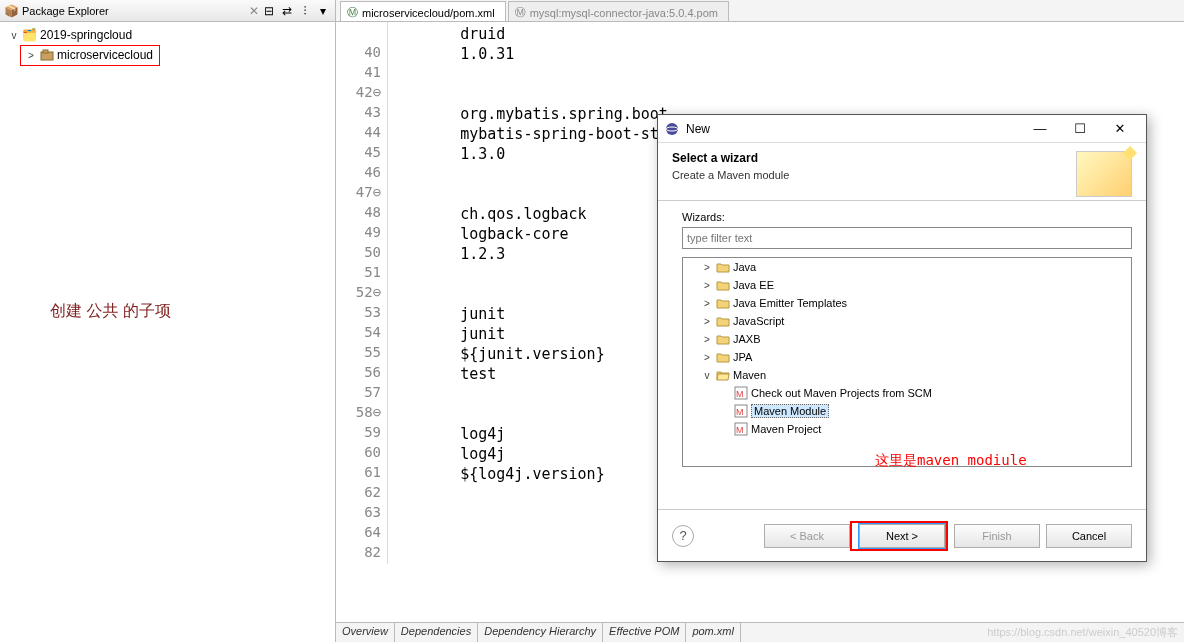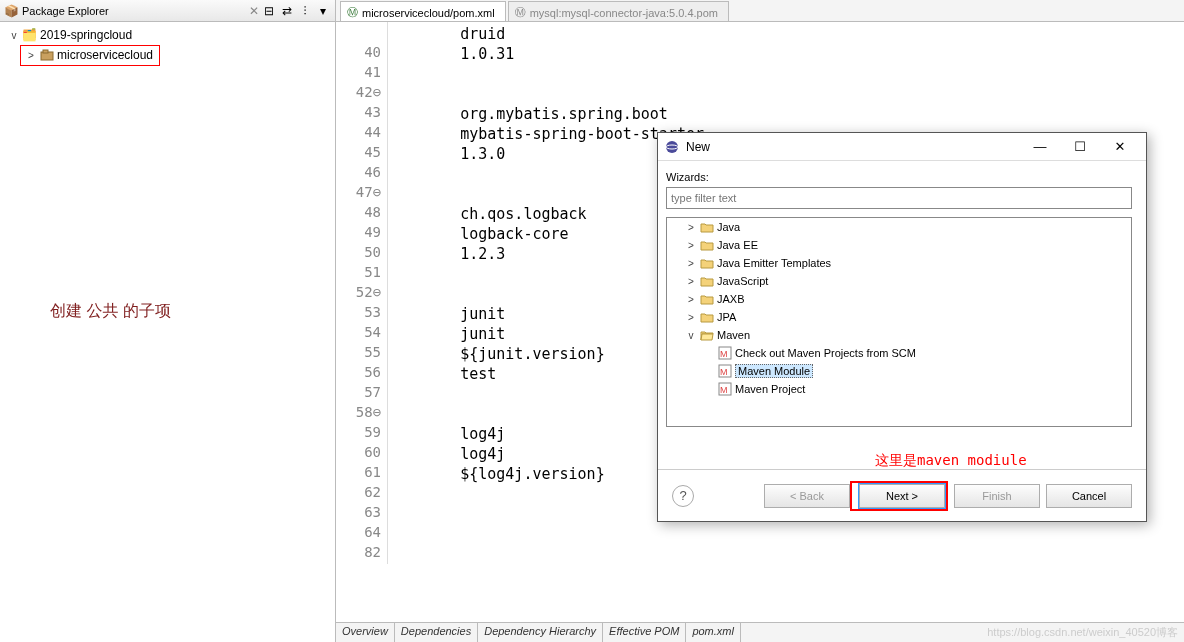--- a/index.html
+++ b/index.html
@@ -22,32 +22,32 @@
 .code { font-family: Consolas, monospace; font-size: 15px; position: absolute; left: 0; right: 0; top: 22px; bottom: 22px; overflow: hidden; }
 .gutter { position: absolute; left: 0; top: 0; width: 52px; border-right: 1px solid #ddd; background: #fff; padding-top: 2px; }
 .gutter div { height: 20px; color: #888; text-align: right; padding-right: 6px; font-size: 14px; }
 .code-body { position: absolute; left: 70px; right: 0; top: 2px; white-space: pre; color: #008080; }
 .code-body .line { height: 20px; line-height: 20px; }
 .code-body .txt { color: #000; }
 .bottom-tabs { position: absolute; left: 0; right: 0; bottom: 0; height: 20px; border-top: 1px solid #bbb; background: #f4f4f4; display: flex; font-style: italic; }
 .btab { border-right: 1px solid #bbb; padding: 2px 6px; font-size: 11px; color: #333; }
 .annotation1 { position: absolute; left: 50px; top: 301px; color: #7f1d1d; font-size: 16px; }
 .annotation2 { position: absolute; left: 875px; top: 452px; color: #ff0000; font-size: 14px; font-family: Consolas, monospace; }
-.dialog { position: absolute; left: 657px; top: 132px; width: 490px; height: 390px; background: #fff; border: 1px solid #555; box-shadow: 3px 3px 12px rgba(0,0,0,0.3); }
+.dialog { position: absolute; left: 657px; top: 114px; width: 490px; height: 448px; background: #fff; border: 1px solid #555; box-shadow: 3px 3px 12px rgba(0,0,0,0.3); }
 .dlg-title { height: 28px; display: flex; align-items: center; padding: 0 6px; border-bottom: 1px solid #ddd; }
 .dlg-title .eicon { width: 16px; height: 16px; margin-right: 6px; }
 .dlg-title .t { flex: 1; font-size: 12px; }
 .dlg-title .wbtn { width: 40px; height: 20px; display: flex; align-items: center; justify-content: center; font-size: 13px; }
 .dlg-banner { height: 58px; background: #fff; padding: 8px 14px; border-bottom: 1px solid #ccc; display: flex; }
 .dlg-banner .left { flex: 1; }
 .dlg-banner .heading { font-weight: bold; font-size: 12px; margin-bottom: 4px; }
 .dlg-banner .desc { font-size: 11px; color: #333; }
 .dlg-banner .img { width: 56px; height: 46px; background: linear-gradient(135deg, #fff8c0, #ffd070); border: 1px solid #ccc; position: relative; }
 .dlg-banner .img::before { content: ''; position: absolute; right: -4px; top: -4px; width: 10px; height: 10px; background: #ffe070; transform: rotate(45deg); }
-.dlg-body { padding: 10px 14px 0 8px; }
+.dlg-body { padding: 10px 14px 0 24px; }
 .dlg-body label { font-size: 11px; display: block; margin-bottom: 4px; }
 .filter-input { width: 100%; height: 22px; border: 1px solid #888; padding: 0 4px; font-size: 11px; color: #aaa; }
 .wizard-tree { border: 1px solid #888; height: 210px; margin-top: 8px; overflow-y: auto; position: relative; background: #fff; }
 .wrow { display: flex; align-items: center; height: 18px; padding-left: 0px; font-size: 11px; }
 .wrow.l1 { padding-left: 18px; }
 .wrow.l2 { padding-left: 36px; }
 .wrow .tw { width: 12px; text-align: center; color: #444; font-size: 10px; }
 .wrow .fi { width: 16px; height: 14px; margin: 0 2px; display:flex; align-items:center; justify-content:center; }
 .wrow.selected span.lbl { background: #cde8ff; border: 1px dotted #666; padding: 0 2px; }
 .folder-svg { width: 14px; height: 12px; }
@@ -164,20 +164,27 @@
       <svg width="16" height="16">
           <circle cx="8" cy="8" r="6" fill="#4a4a9a"></circle>
           <ellipse cx="8" cy="8" rx="6" ry="2" fill="none" stroke="#fff" stroke-width="1"></ellipse>
         </svg>
     </span>
     <span class="t">New</span>
     <span class="wbtn">—</span>
     <span class="wbtn">☐</span>
     <span class="wbtn">✕</span>
   </div>
+  <div class="dlg-banner">
+    <div class="left">
+      <div class="heading">Select a wizard</div>
+      <div class="desc">Create a Maven module</div>
+    </div>
+    <div class="img"></div>
+  </div>
   <div class="dlg-body">
     <label>Wizards:</label>
     <input class="filter-input" placeholder="type filter text" style="">
     <div class="wizard-tree" id="wtree">
         <div class="wrow l1">
           <span class="tw">&gt;</span>
           <span class="fi">
             <svg class="folder-svg">
               <path d="M1 3h4l1 1h7v7H1z" fill="#f4d27a" stroke="#b89a40"></path>
             </svg>

